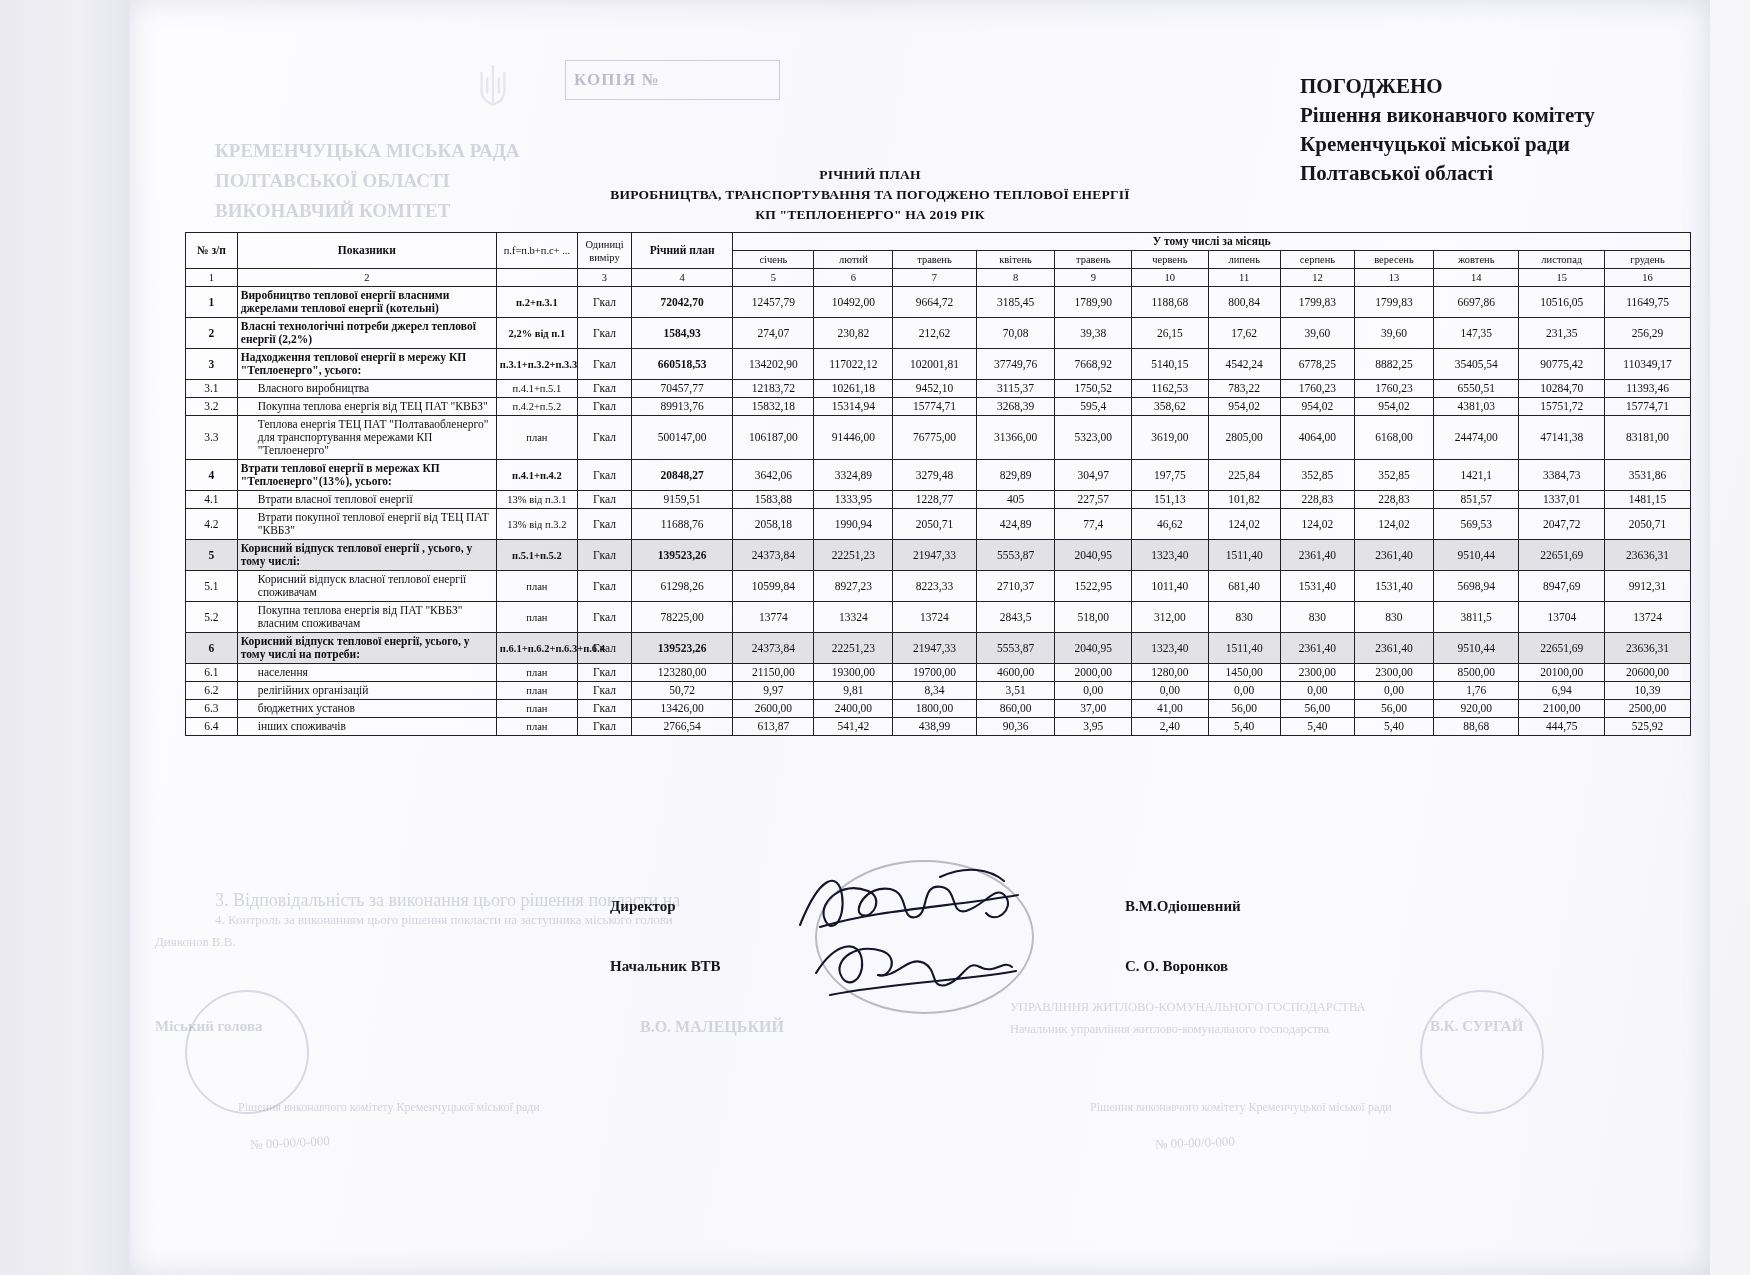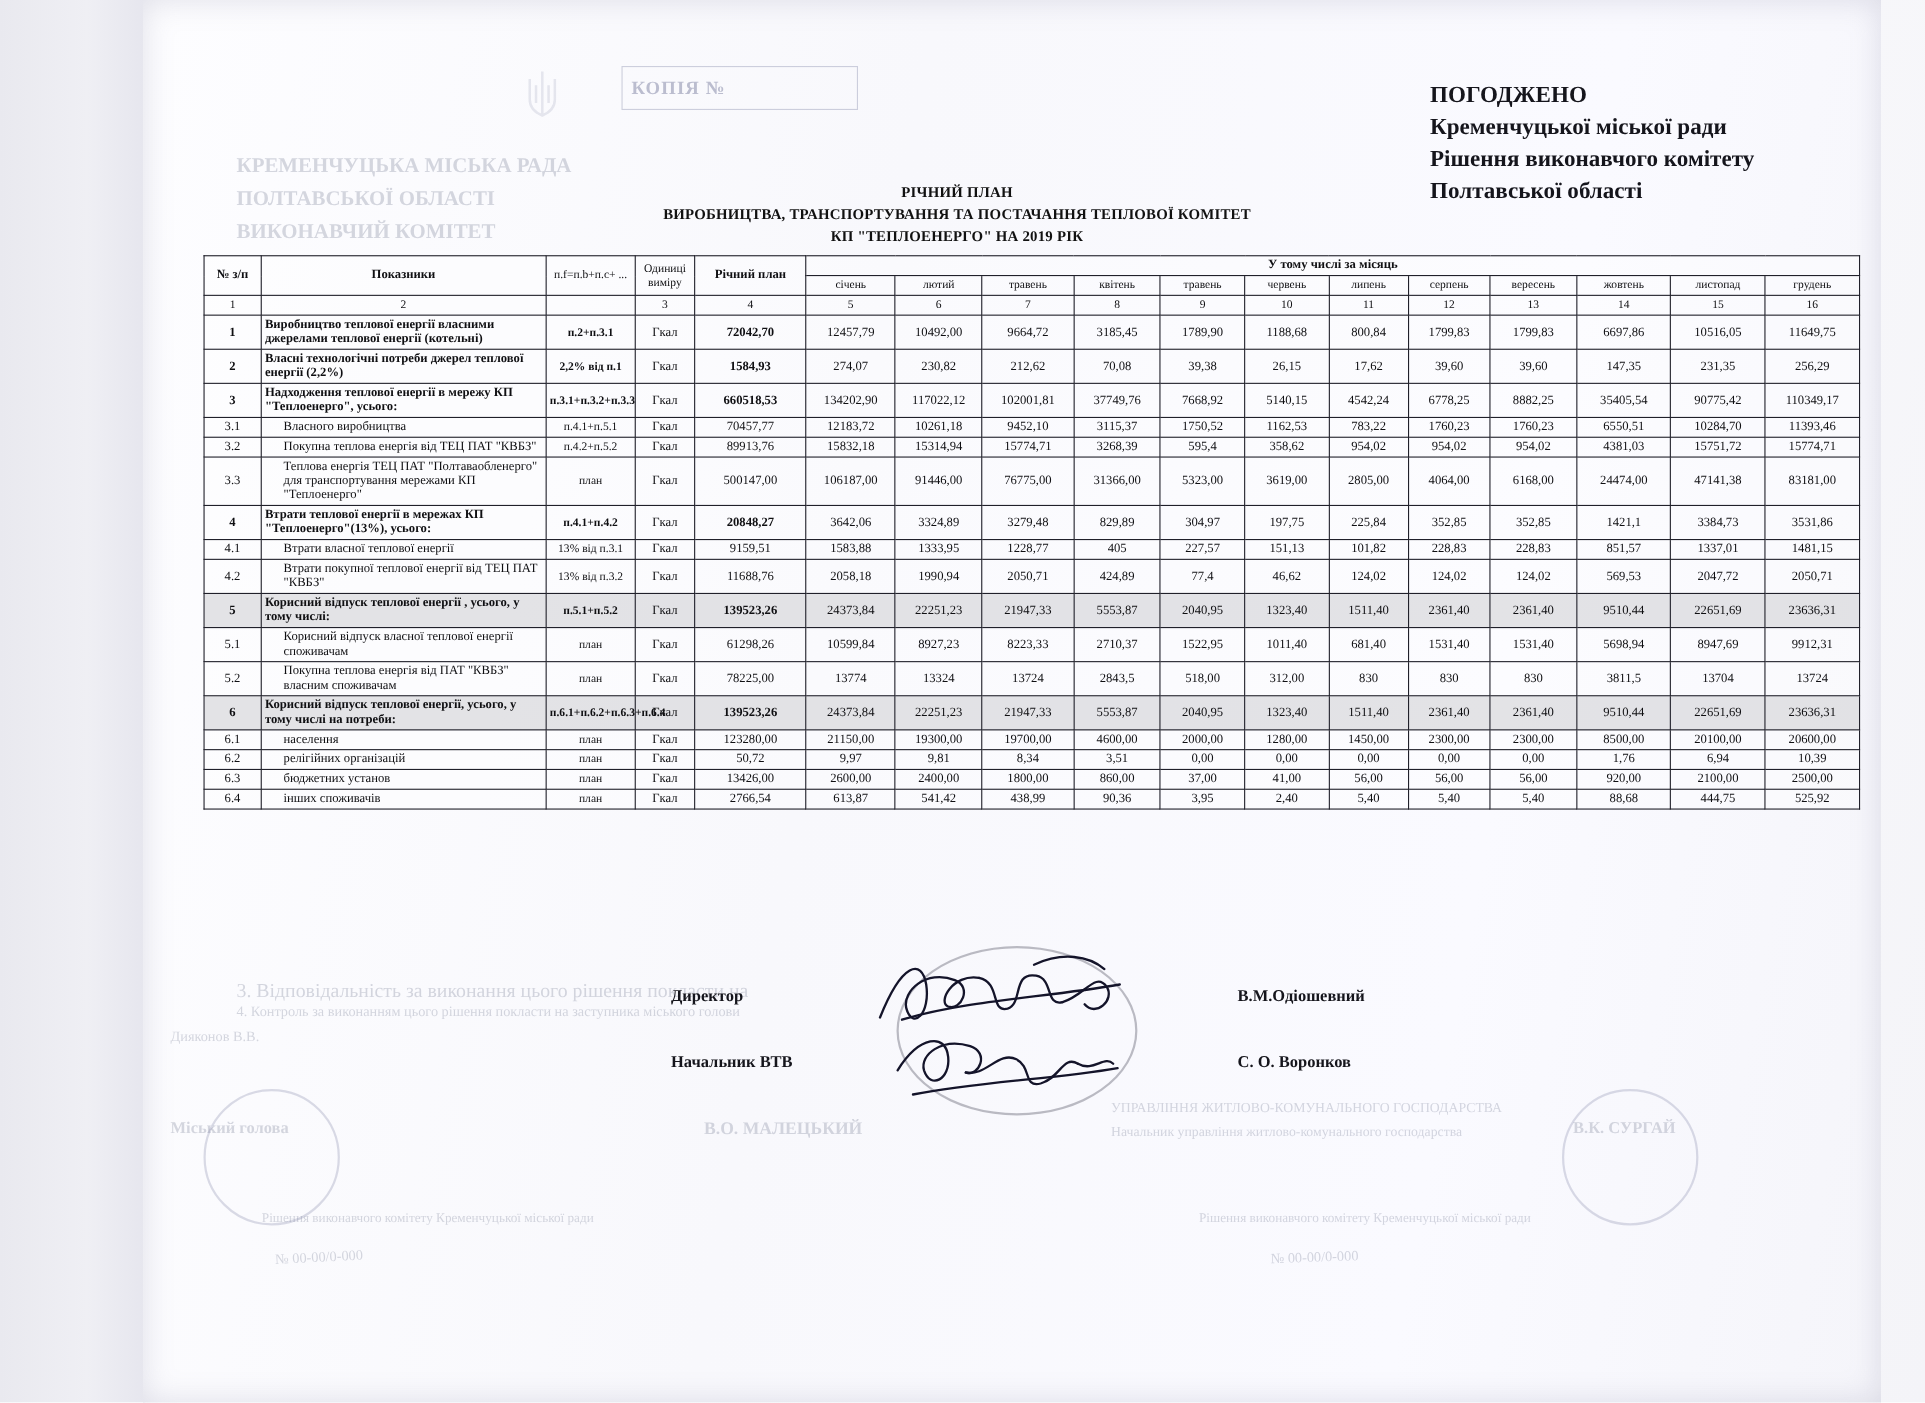--- a/index.html
+++ b/index.html
@@ -195,28 +195,28 @@
   <div class="ghost" style="left:238px; top:1100px; font-size:12px;">Рішення виконавчого комітету Кременчуцької міської ради</div>
   <div class="ghost" style="left:1090px; top:1100px; font-size:12px;">Рішення виконавчого комітету Кременчуцької міської ради</div>
 
   <div class="roundstamp" style="left:185px; top:990px;"></div>
   <div class="roundstamp" style="left:1420px; top:990px;"></div>
   <div class="ghost" style="left:250px; top:1135px; font-size:13px; transform:rotate(-3deg);">№ 00-00/0-000</div>
   <div class="ghost" style="left:1155px; top:1135px; font-size:13px; transform:rotate(-2deg);">№ 00-00/0-000</div>
 
   <div class="approve">
     <div>ПОГОДЖЕНО</div>
+    <div>Рішення виконавчого комітету</div>
     <div>Кременчуцької міської ради</div>
-    <div>Рішення виконавчого комітету</div>
     <div>Полтавської області</div>
   </div>
 
   <div class="doc-title">
     <div>РІЧНИЙ ПЛАН</div>
-    <div>ВИРОБНИЦТВА, ТРАНСПОРТУВАННЯ ТА ПОСТАЧАННЯ ТЕПЛОВОЇ КОМІТЕТ</div>
+    <div>ВИРОБНИЦТВА, ТРАНСПОРТУВАННЯ ТА ПОГОДЖЕНО ТЕПЛОВОЇ ЕНЕРГІЇ</div>
     <div>КП "ТЕПЛОЕНЕРГО" НА 2019 РІК</div>
   </div>
 
   <div class="tbl-wrap">
     <table class="plan">
       <colgroup>
         <col style="width:46px">
         <col style="width:230px">
         <col style="width:72px">
         <col style="width:48px">

